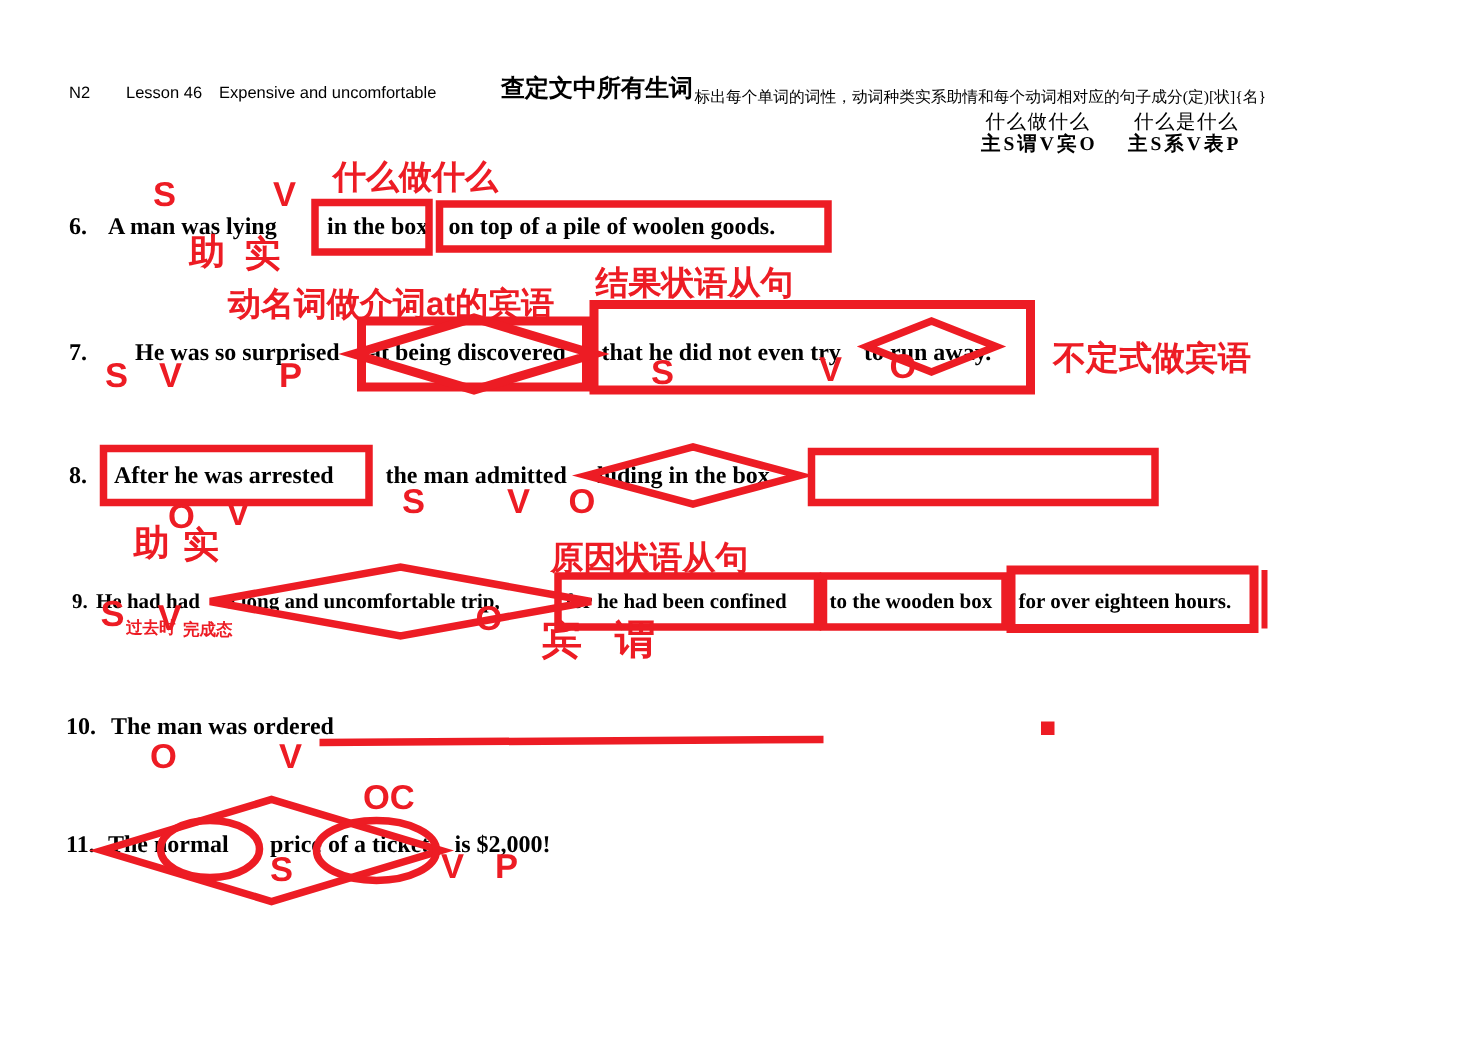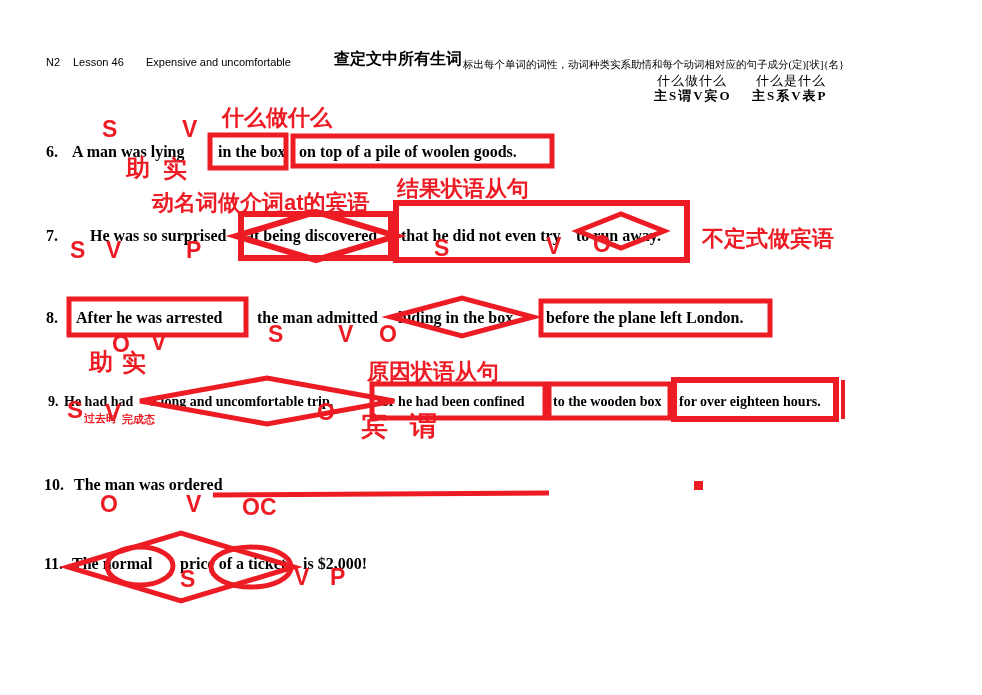--- a/index.html
+++ b/index.html
@@ -26,21 +26,21 @@
   .mark.tiny { font-size:11px; }
   .rlabel { font:700 22px "Liberation Sans",sans-serif; color:var(--red); }
   .ink-layer { position:absolute; left:0; top:0; pointer-events:none; }
 </style>
 </head>
 <body>
 
 <div class="page">
 
   <span class="abs h-sans" style="left:46px;top:56px">N2</span>
-  <span class="abs h-sans" style="left:73px;top:56px">Lesson 46</span>
+  <span class="abs h-sans" style="left:84px;top:56px">Lesson 46</span>
   <span class="abs h-sans" style="left:146px;top:56px">Expensive and uncomfortable</span>
   <span class="abs h-kai" style="left:334px;top:49px">查定文中所有生词</span>
   <span class="abs h-kai-s" style="left:463px;top:58px">标出每个单词的词性，动词种类实系助情和每个动词相对应的句子成分(定)[状]{名}</span>
   <span class="abs h-pat" style="left:657px;top:72px">什么做什么</span>
   <span class="abs h-pat" style="left:756px;top:72px">什么是什么</span>
   <span class="abs h-pat-b" style="left:654px;top:87px">主S谓V宾O</span>
   <span class="abs h-pat-b" style="left:752px;top:87px">主S系V表P</span>
 
   <span class="abs sent" style="left:46px;top:143px">6.</span>
   <span class="abs sent" style="left:72px;top:143px">A man was lying</span>
@@ -50,21 +50,20 @@
   <span class="abs sent" style="left:46px;top:227px">7.</span>
   <span class="abs sent" style="left:90px;top:227px">He was so surprised</span>
   <span class="abs sent" style="left:246px;top:227px">at being discovered</span>
   <span class="abs sent" style="left:401px;top:227px">that he did not even try</span>
   <span class="abs sent" style="left:576px;top:227px">to run away.</span>
 
   <span class="abs sent" style="left:46px;top:309px">8.</span>
   <span class="abs sent" style="left:76px;top:309px">After he was arrested</span>
   <span class="abs sent" style="left:257px;top:309px">the man admitted</span>
   <span class="abs sent" style="left:398px;top:309px">hiding in the box</span>
-  <span class="abs sent" style="left:546px;top:309px">before the plane left London.</span>
 
   <span class="abs sent small" style="left:48px;top:394px">9.</span>
   <span class="abs sent small" style="left:64px;top:394px">He had had</span>
   <span class="abs sent small" style="left:150px;top:394px">a long and uncomfortable trip,</span>
   <span class="abs sent small" style="left:377px;top:394px">for he had been confined</span>
   <span class="abs sent small" style="left:553px;top:394px">to the wooden box</span>
   <span class="abs sent small" style="left:679px;top:394px">for over eighteen hours.</span>
 
   <span class="abs sent" style="left:44px;top:476px">10.</span>
   <span class="abs sent" style="left:74px;top:476px">The man was ordered</span>
@@ -133,19 +132,19 @@
   <span class="abs mark cjk" style="left:67px;top:396px">S</span>
   <span class="abs mark tiny" style="left:84px;top:411px">过去时</span>
   <span class="abs mark cjk" style="left:105px;top:399px">V</span>
   <span class="abs mark tiny" style="left:122px;top:412px">完成态</span>
   <span class="abs mark" style="left:317px;top:399px">O</span>
   <span class="abs mark big-cjk" style="left:361px;top:408px">宾</span>
   <span class="abs mark big-cjk" style="left:410px;top:408px">谓</span>
 
   <span class="abs mark" style="left:100px;top:491px">O</span>
   <span class="abs mark" style="left:186px;top:491px">V</span>
-  <span class="abs mark" style="left:242px;top:494px">OC</span>
+  <span class="abs mark" style="left:242px;top:518px">OC</span>
 
   <span class="abs mark" style="left:180px;top:566px">S</span>
   <span class="abs mark" style="left:294px;top:564px">V</span>
   <span class="abs mark" style="left:330px;top:564px">P</span>
 
 </div>
 
 </body></html>

